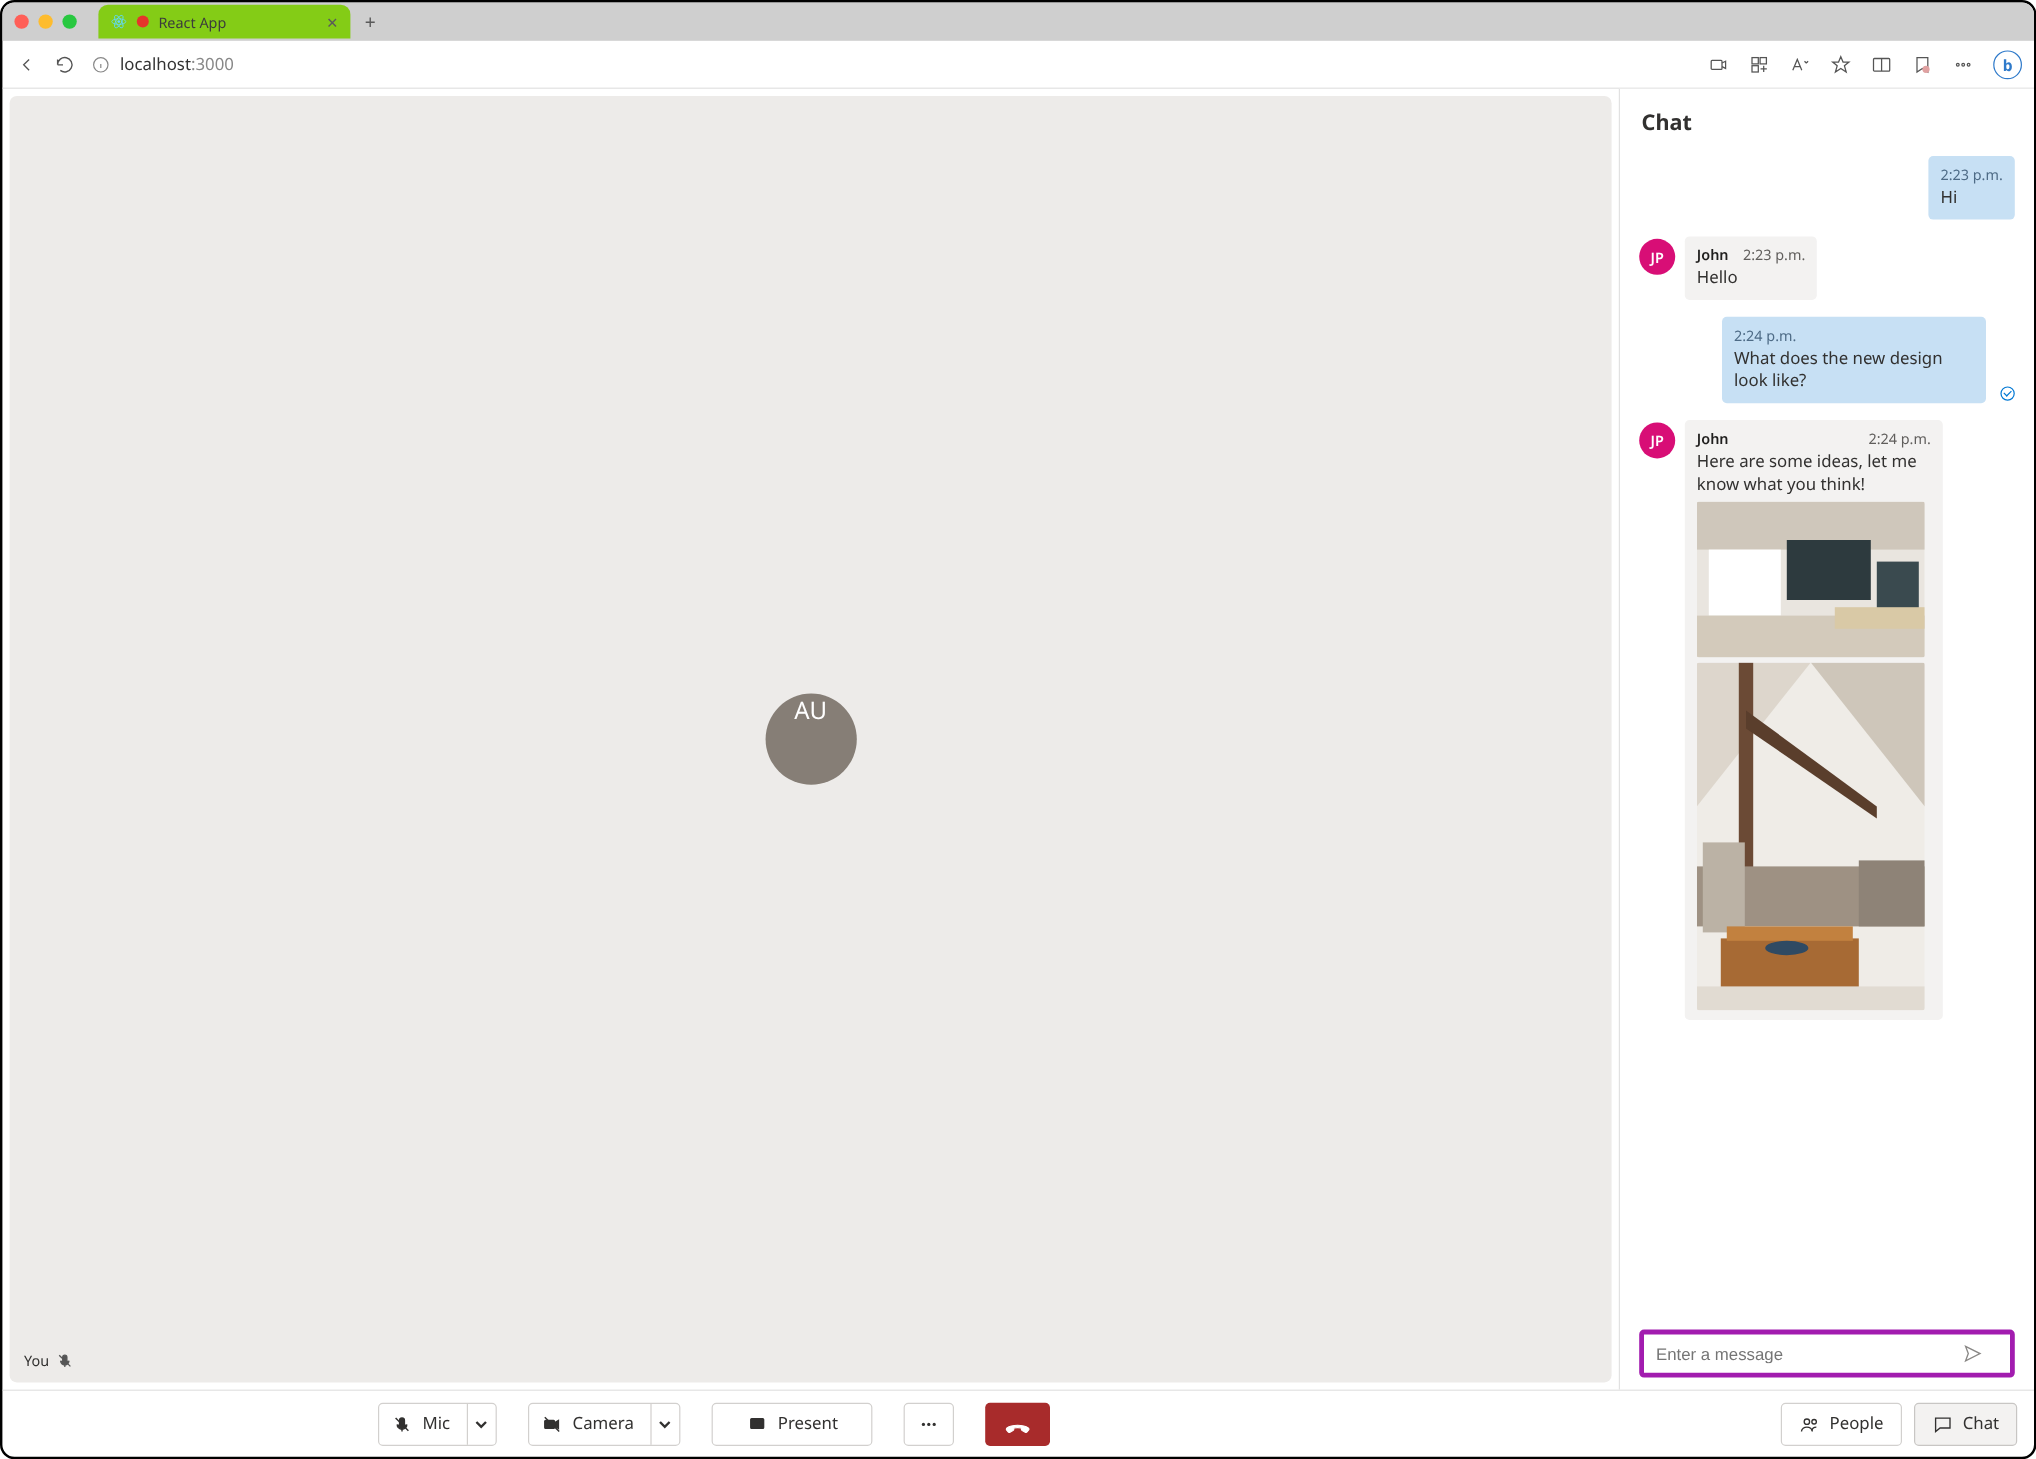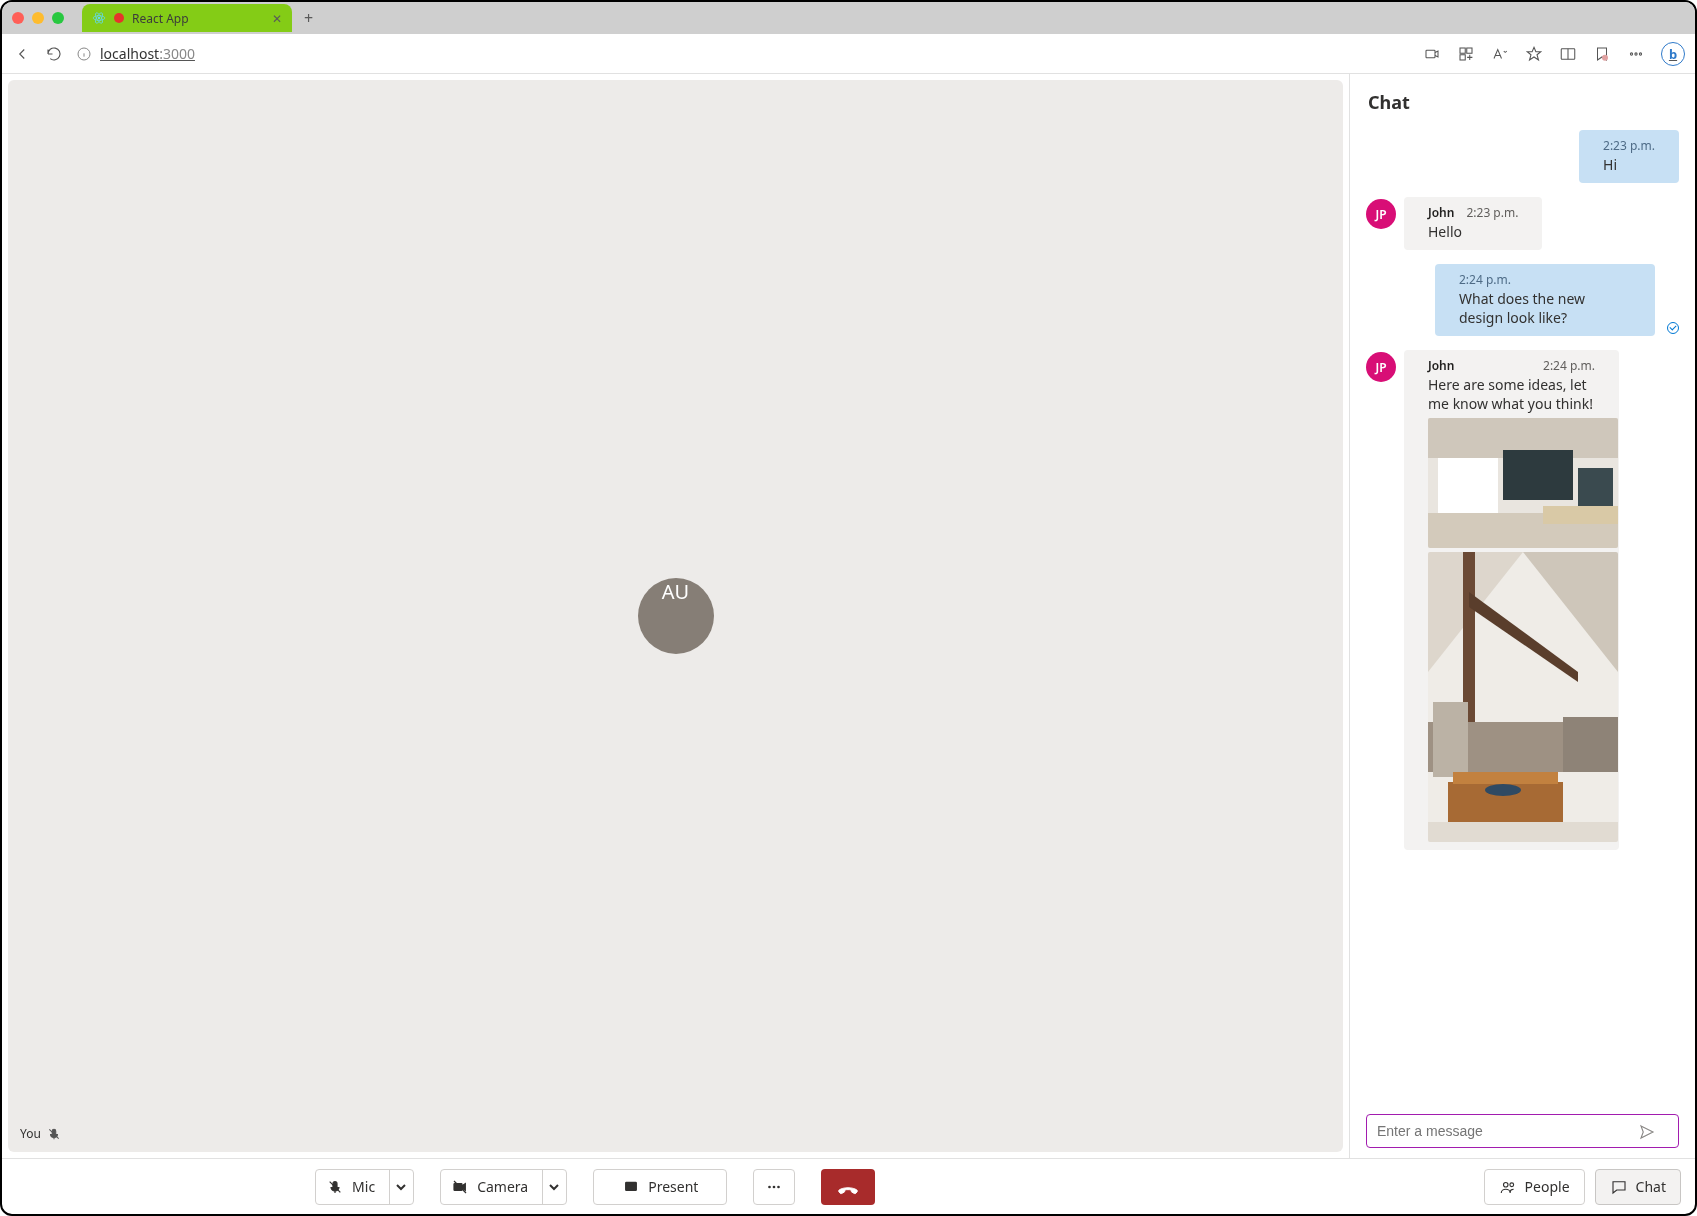--- a/index.html
+++ b/index.html
@@ -11,21 +11,21 @@
 .tl{width:12px;height:12px;border-radius:50%;}
 .tl.red{background:#ff5f57;}
 .tl.yellow{background:#febc2e;}
 .tl.green{background:#28c840;}
 .tab{display:flex;align-items:center;background:#84cc16;border-radius:8px 8px 0 0;height:28px;padding:0 10px;margin-left:10px;gap:8px;font-size:12px;color:#3c3c3c;min-width:210px;}
 .tab .favicon{width:14px;height:14px;fill:#30b5e8;}
 .tab .rec{width:10px;height:10px;background:#e5352b;border-radius:50%;}
 .tab .close{margin-left:auto;color:#5a5a5a;cursor:pointer;}
 .newtab{color:#5a5a5a;margin-left:4px;font-size:16px;cursor:pointer;}
 
-.browser-toolbar{height:40px;display:flex;align-items:center;padding:0 10px;gap:12px;border-bottom:1px solid #e1e1e1;color:#555;text-decoration:underline;}
+.browser-toolbar{height:40px;display:flex;align-items:center;padding:0 10px;gap:12px;border-bottom:1px solid #e1e1e1;color:#555;}
 .btool{width:20px;height:20px;display:flex;align-items:center;justify-content:center;cursor:pointer;}
 .btool svg{width:18px;height:18px;stroke:#555;fill:none;stroke-width:1.5;}
 .addr{flex:0 0 auto;display:flex;align-items:center;gap:8px;font-size:14px;color:#333;}
 .addr .info{width:16px;height:16px;}
 .addr .host{color:#333;}
 .addr .port{color:#888;}
 .toolbar-right{margin-left:auto;display:flex;gap:16px;align-items:center;}
 .tico{width:18px;height:18px;color:#555;display:flex;align-items:center;justify-content:center;cursor:pointer;}
 .tico svg{width:18px;height:18px;stroke:#555;fill:none;stroke-width:1.4;}
 .bing{width:24px;height:24px;border-radius:50%;border:1px solid #2f7aca;display:flex;align-items:center;justify-content:center;color:#2f7aca;font-size:13px;font-weight:700;cursor:pointer;}
@@ -36,32 +36,32 @@
 .you-label{position:absolute;left:12px;bottom:10px;display:flex;align-items:center;gap:6px;font-size:12px;color:#323130;}
 .you-label svg{width:14px;height:14px;fill:#555;stroke:#555;}
 
 .chat-panel{width:346px;border-left:1px solid #e1e1e1;display:flex;flex-direction:column;background:#fff;}
 .chat-header{padding:16px 18px 10px;font-size:18px;font-weight:700;}
 .chat-scroll{flex:1;overflow-y:auto;padding:6px 16px;}
 .sys-msg{font-size:13px;color:#323130;padding:8px 8px 14px;}
 .msg{display:flex;margin-bottom:14px;gap:8px;}
 .msg.me{justify-content:flex-end;}
 .avatar{width:30px;height:30px;border-radius:50%;background:#d80e76;color:#fff;font-size:12px;font-weight:600;display:flex;align-items:center;justify-content:center;flex-shrink:0;margin-top:2px;}
-.bubble{max-width:220px;border-radius:4px;padding:8px 24px;font-size:14px;line-height:1.35;}
+.bubble{max-width:220px;border-radius:4px;padding:8px 10px;font-size:14px;line-height:1.35;}
 .bubble.mine{background:#c7e0f4;}
 .bubble.theirs{background:#f3f2f1;}
 .bhdr{display:flex;justify-content:space-between;gap:12px;font-size:12px;color:#605e5c;margin-bottom:2px;}
 .bhdr .sender{color:#201f1e;font-weight:600;}
 .bhdr.mine-time{color:#4e6b86;font-size:12px;margin-bottom:2px;}
 .receipt{align-self:flex-end;margin-left:4px;margin-top:auto;margin-bottom:2px;width:12px;height:12px;border:1.5px solid #0078d4;border-radius:50%;position:relative;}
 .receipt::after{content:'';position:absolute;left:2px;top:2px;width:5px;height:3px;border-left:1.5px solid #0078d4;border-bottom:1.5px solid #0078d4;transform:rotate(-45deg);}
 .img-att{width:190px;height:130px;margin-top:4px;border-radius:2px;overflow:hidden;}
 .img-att2{width:190px;height:290px;margin-top:4px;border-radius:2px;overflow:hidden;}
 
-.compose{border:1px solid #a21caf;margin:10px 16px 10px;border-radius:4px;display:flex;align-items:flex-end;padding:2px 18px 2px 10px;}
+.compose{border:4px solid #a21caf;margin:10px 16px 10px;border-radius:4px;display:flex;align-items:center;padding:2px 18px 2px 10px;}
 .compose input{flex:1;border:none;outline:none;font-size:14px;padding:6px 0;color:#323130;background:transparent;}
 .sendbtn{width:26px;height:26px;display:flex;align-items:center;justify-content:center;cursor:pointer;}
 .sendbtn svg{width:18px;height:18px;stroke:#8a8886;fill:none;stroke-width:1.5;}
 
 .bottombar{height:56px;border-top:1px solid #e1e1e1;display:flex;align-items:center;padding:0 14px;gap:10px;}
 .center-controls{margin:0 auto;display:flex;gap:26px;}
 .ctrl{height:36px;border:1px solid #d2d0ce;border-radius:4px;display:flex;align-items:center;padding:0 2px 0 10px;gap:8px;font-size:14px;background:#fff;cursor:pointer;}
 .ctrl.noarrow{padding:0 28px;justify-content:space-between;}
 .ctrl .ico{width:18px;height:18px;display:flex;align-items:center;justify-content:center;}
 .ctrl .ico svg{width:16px;height:16px;stroke:#323130;fill:#323130;}

